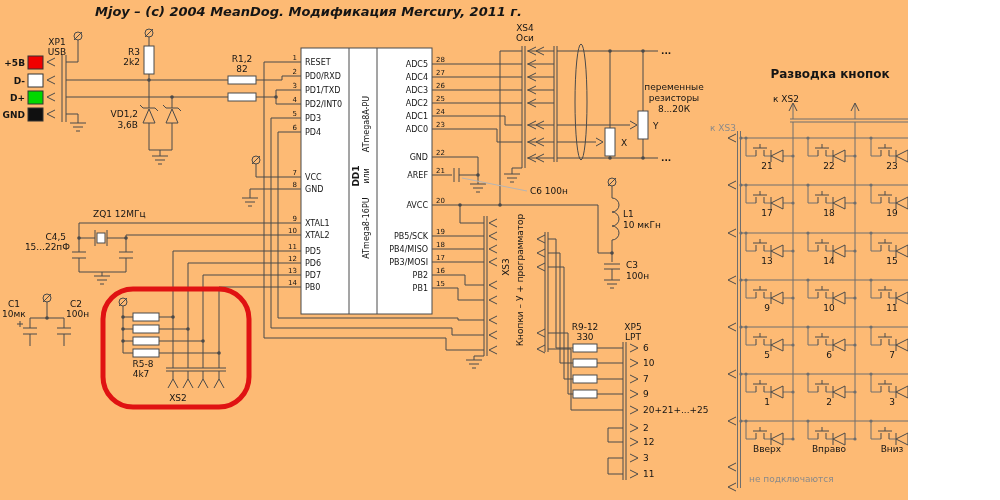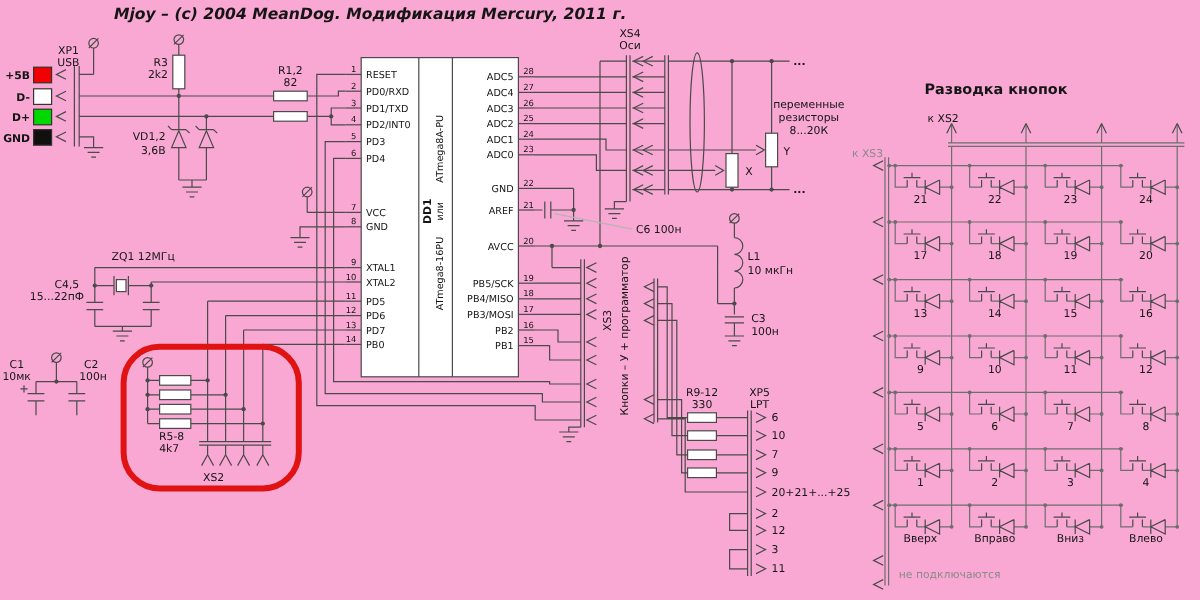--- a/index.html
+++ b/index.html
@@ -1,16 +1,16 @@
 <!DOCTYPE html>
 <html><head>
 <meta charset="utf-8">
 <style>
   html,body{margin:0;padding:0;background:#ffffff;}
-  #stage{position:relative;width:1000px;height:500px;background:#f9a8d4;overflow:hidden;
+  #stage{position:relative;width:908px;height:500px;background:#fdba74;overflow:hidden;
          font-family:"DejaVu Sans",sans-serif;}
   svg{position:absolute;left:0;top:0;}
   svg text{fill:#151515;font-family:"DejaVu Sans",sans-serif;}
   .t9{font-size:9px;}
   .t8{font-size:8px;}
   .bold{font-weight:bold;}
   .gray{fill:#8a8a8a;}
 </style>
 </head>
 <body>

